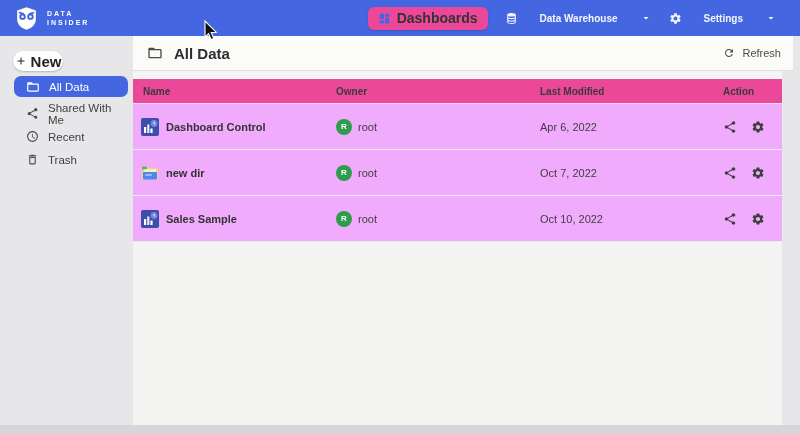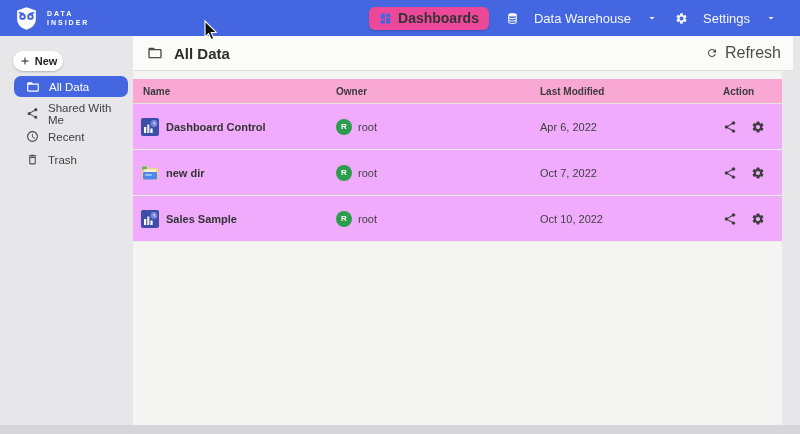--- a/index.html
+++ b/index.html
@@ -6,43 +6,43 @@
   html,body { width:800px; height:434px; overflow:hidden; }
   body { background:#d6d6da; font-family:"Liberation Sans", sans-serif; position:relative; }
   .app { width:800px; height:425px; display:flex; flex-direction:column; }
 
   
   .topbar { height:36px; background:#4467E1; display:flex; align-items:center; padding:0 23px 0 14px; flex:0 0 auto; }
   .brand { display:flex; align-items:center; gap:8px; }
   .brand-text { color:#fff; font-size:7px; font-weight:bold; letter-spacing:2px; line-height:9px; }
   .topnav { margin-left:auto; display:flex; align-items:center; gap:17px; }
   .pill-btn { background:#ec4899; border-radius:6px; height:23px; padding:0 10px; display:flex; align-items:center; gap:6px; font-size:14px; font-weight:bold; color:#333; box-shadow:0 1px 2px rgba(0,0,0,.18); cursor:default; }
-  .nav-link { display:flex; align-items:center; gap:15px; color:rgba(255,255,255,.94); font-size:13px; font-weight:400; }
+  .nav-link { display:flex; align-items:center; gap:22px; color:rgba(255,255,255,.94); font-size:10px; font-weight:700; }
   .nav-link svg { opacity:.95; }
 
   
   .main { flex:1; display:flex; min-height:0; }
   .sidebar { width:133px; background:#e7e7ea; padding-top:15px; flex:0 0 auto; }
-  .new-btn { width:50px; height:20px; margin-left:13px; background:#fff; border-radius:11px; display:flex; align-items:center; justify-content:center; gap:4px; font-size:11px; font-weight:bold; color:#222; box-shadow:0 1px 2px rgba(0,0,0,.22); margin-bottom:5px; }
+  .new-btn { width:50px; height:20px; margin-left:13px; background:#fff; border-radius:11px; display:flex; align-items:center; justify-content:center; gap:4px; font-size:15px; font-weight:bold; color:#222; box-shadow:0 1px 2px rgba(0,0,0,.22); margin-bottom:5px; }
   .side-item { height:21px; margin:0 5px 2px 14px; padding-left:12px; display:flex; align-items:center; gap:9px; font-size:11.5px; color:#414141; font-weight:500; border-radius:7px; }
   .side-item .si-icon { display:flex; color:#4d4d4d; }
   .side-item.active { background:#4467E1; color:#fff; margin-bottom:6px; }
   .side-item.active .si-icon { color:#fff; }
 
   .content { flex:1; display:flex; flex-direction:column; background:#e7e7ea; padding-right:7px; min-width:0; }
   .content-header { height:35px; background:#fbfbfa; border-bottom:1px solid #e0e0de; display:flex; align-items:center; padding:0 12px 0 14px; flex:0 0 auto; }
   .ch-title { display:flex; align-items:center; gap:11px; color:#2d2d2d; font-size:15px; font-weight:bold; }
   .ch-title svg { color:#4a4a4a; }
-  .refresh-btn { margin-left:auto; display:flex; align-items:center; gap:7px; font-size:16px; color:#4c4c4c;justify-content:center; }
+  .refresh-btn { margin-left:auto; display:flex; align-items:center; gap:7px; font-size:11px; color:#4c4c4c;justify-content:center; }
 
   .content-body { flex:1; display:flex; min-height:0; }
   .table-wrap { flex:1; background:#f4f4f3; padding-top:8px; min-width:0; }
   .scroll-gutter { width:11px; background:#e7e7ea; flex:0 0 auto; }
 
-  .thead { display:flex; align-items:center; height:25px; background:#f9a8d4; border-bottom:1px solid #e2e2e0; font-size:10px; font-weight:bold; color:#3a3a3a; }
+  .thead { display:flex; align-items:center; height:25px; background:#ec4899; border-bottom:1px solid #e2e2e0; font-size:10px; font-weight:bold; color:#3a3a3a; }
   .trow  { display:flex; align-items:center; height:46px; background:#f0abfc; border-bottom:1px solid #ebebe9; font-size:11px; color:#3f3f3f; }
   .col-name { width:203px; flex:0 0 auto; padding-left:10px; }
   .col-owner { width:192px; flex:0 0 auto; }
   .col-mod { width:185px; flex:0 0 auto;padding-left:12px; }
   .col-action { flex:1; padding-left:10px; }
   .cell-name { display:flex; align-items:center; gap:7px; padding-left:8px; font-weight:bold; color:#333; }
   .cell-owner { display:flex; align-items:center; gap:6px; }
   .avatar { width:16px; height:16px; border-radius:50%; background:#2E9C4D; color:#fff; font-size:8px; font-weight:bold; display:flex; align-items:center; justify-content:center; }
   .cell-action { display:flex; align-items:center; gap:14px; color:#3e3e3e; }
   .cell-action svg { cursor:pointer; }

